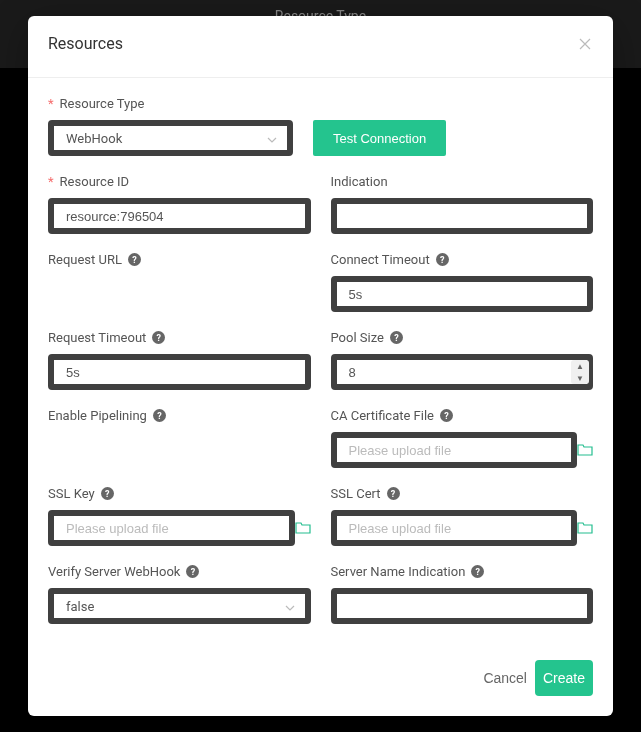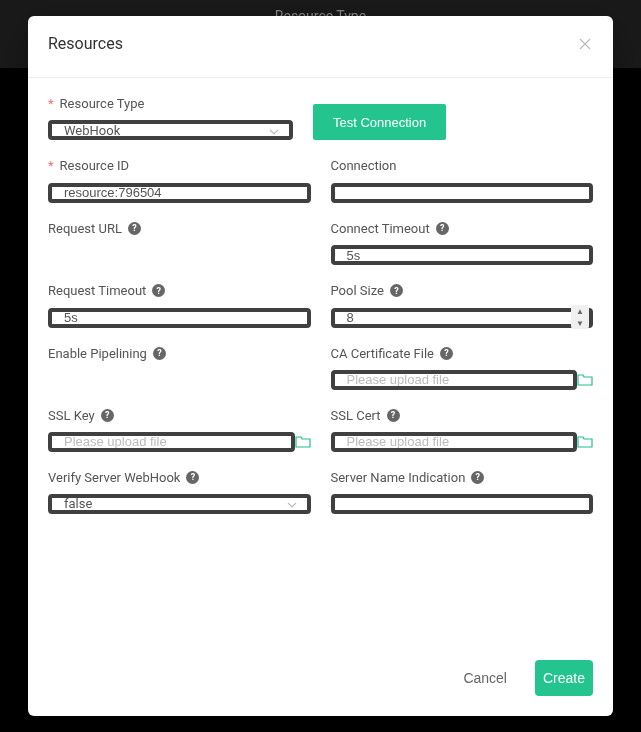--- a/index.html
+++ b/index.html
@@ -92,23 +92,23 @@
       border-radius: 50%;
       background: #666;
       color: #fff;
       font-size: 9px;
       font-weight: bold;
       cursor: pointer;
       margin-left: 2px;
     }
     .form-input, .form-select {
       width: 100%;
-      height: 20px;
+      height: 36px;
       padding: 0 12px;
-      border: 4px solid #404040;
+      border: 6px solid #404040;
       border-radius: 4px;
       font-size: 13px;
       color: #555;
       background: #fff;
     }
     .form-input::placeholder {
       color: #bbb;
     }
     .form-select {
       position: relative;
@@ -167,21 +167,21 @@
       border-radius: 2px;
       font-size: 13px;
       font-weight: 500;
       cursor: pointer;
       white-space: nowrap;
     }
     .modal-footer {
       padding: 16px 20px 20px;
       display: flex;
       justify-content: flex-end;
-      gap: 28px;
+      gap: 8px;
       align-items: center;
     }
     .btn-cancel {
       color: #666;
       font-size: 14px;
       cursor: pointer;
       background: none;
       border: none;
     }
     .btn-create {
@@ -244,21 +244,21 @@
 
     <div class="form-row">
       <div class="form-col">
         <div class="form-label">
           <span class="required">*</span>
           <span>Resource ID</span>
         </div>
         <input class="form-input" value="resource:796504" style="">
       </div>
       <div class="form-col">
-        <div class="form-label">Connection</div>
+        <div class="form-label">Indication</div>
         <input class="form-input" style="">
       </div>
     </div>
 
     <div class="form-row">
       <div class="form-col">
         <div class="form-label">
           <span>Request URL</span>
           <span class="help-icon">?</span>
         </div>

